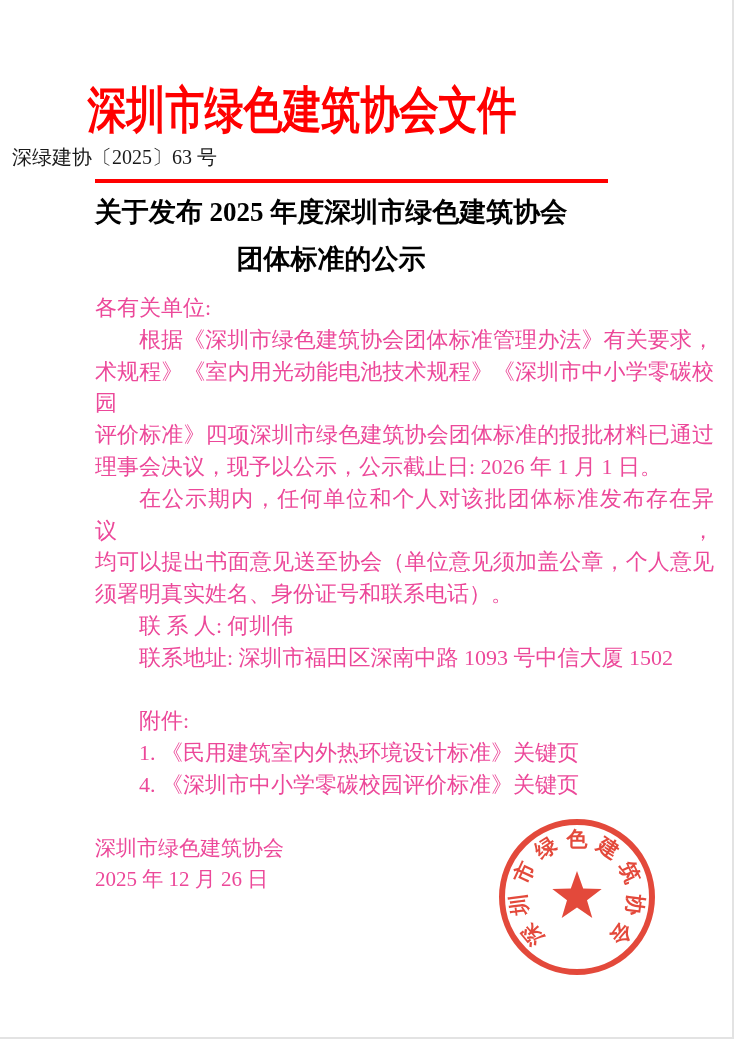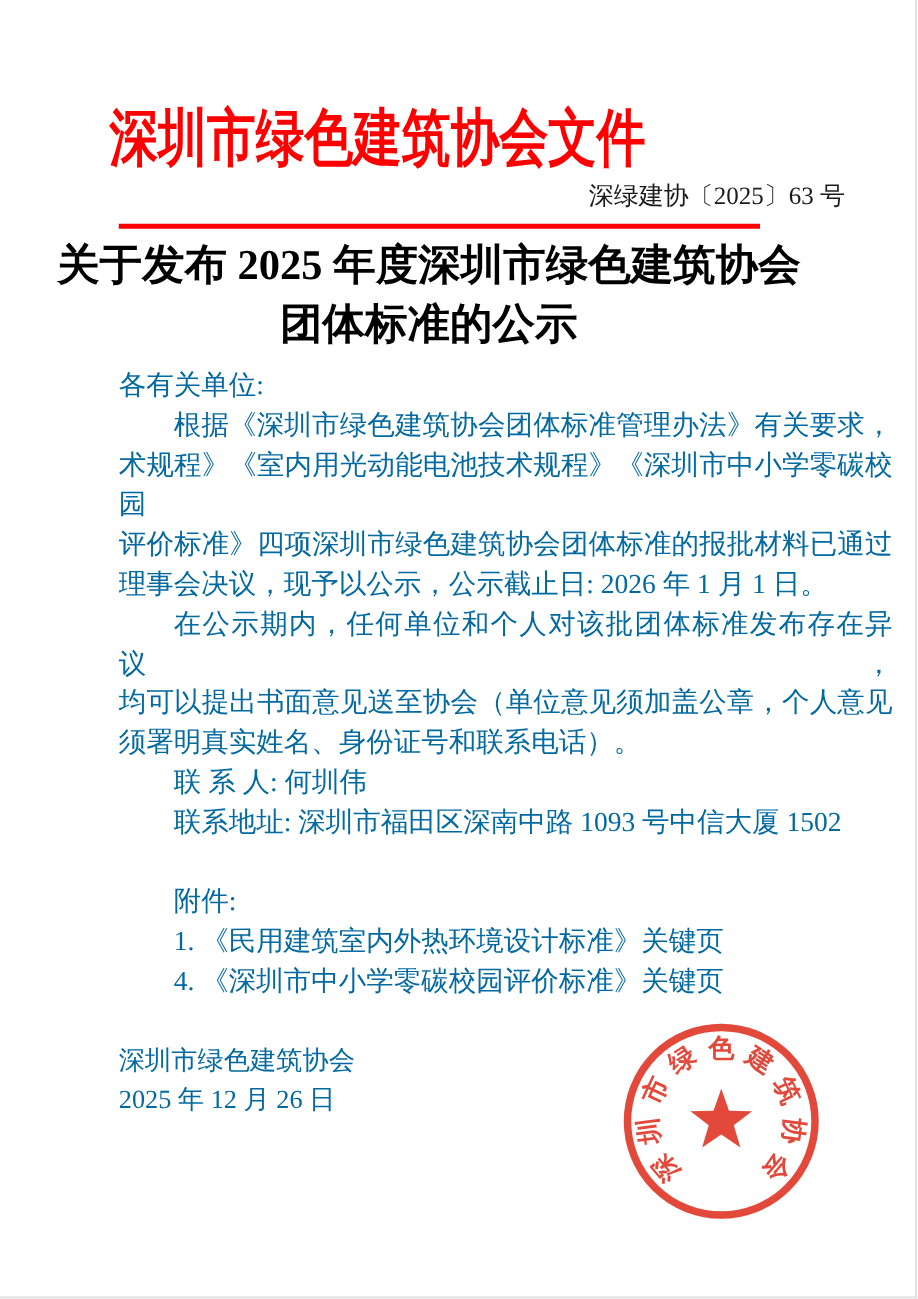--- a/index.html
+++ b/index.html
@@ -4,28 +4,28 @@
 <style>
   html,body{margin:0;padding:0;}
   body{width:734px;height:1039px;background:#ffffff;position:relative;overflow:hidden;
        font-family:"Liberation Serif","DejaVu Serif",serif;color:#1a1a1a;}
   .page-edge-right{position:absolute;right:0;top:0;width:2px;height:1039px;background:#e3e3e3;}
   .page-edge-bottom{position:absolute;left:0;bottom:0;width:734px;height:2px;background:#e3e3e3;}
 
   .header-title{position:absolute;left:0;top:82px;width:604px;text-align:center;
       font-size:50px;line-height:56px;font-weight:700;color:#ff0000;
       transform:scaleX(0.78);transform-origin:50% 50%;white-space:nowrap;}
-  .doc-number{position:absolute;left:0;top:143px;width:676px;text-align:right;
+  .doc-number{position:absolute;left:12px;top:143px;width:676px;text-align:left;
       font-size:20px;line-height:28px;color:#1a1a1a;}
   .red-rule{position:absolute;left:95px;top:179px;width:513px;height:4px;background:#ff0000;}
 
-  .doc-title{position:absolute;left:16px;top:189px;width:654px;text-align:center;
-      font-size:34px;line-height:47px;font-weight:700;color:#000;}
+  .doc-title{position:absolute;left:4px;top:189px;width:654px;text-align:center;
+      font-size:27px;line-height:47px;font-weight:700;color:#000;}
 
-  .body-block{position:absolute;left:95px;top:292px;width:619px;font-size:22px;color:#0369a1;}
+  .body-block{position:absolute;left:95px;top:292px;width:619px;font-size:22px;color:#ec4899;}
   .ln{line-height:31.8px;min-height:31.8px;white-space:pre-wrap;}
   .stretch{text-align:justify;text-align-last:justify;}
   .ind{text-indent:44px;}
   .gap-above{margin-top:31.8px;}
   .sig{text-align:left;padding-right:71px;font-size:21px;}
 
   .seal{position:absolute;left:492px;top:812px;width:170px;height:170px;
       mix-blend-mode:multiply;opacity:0.88;pointer-events:none;}
 </style>
 </head>

